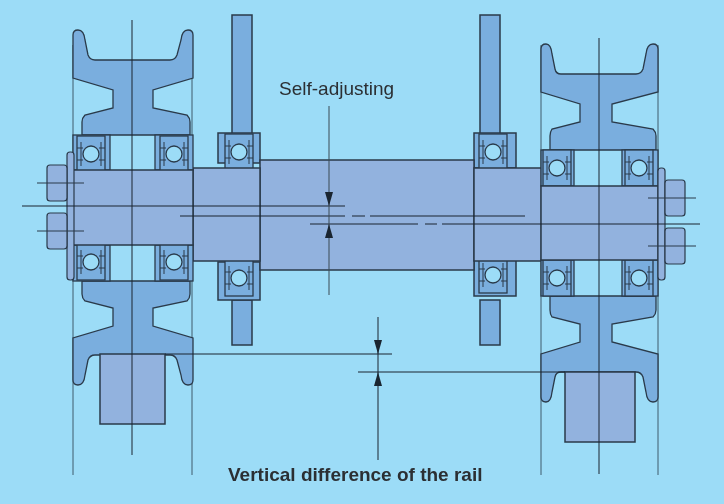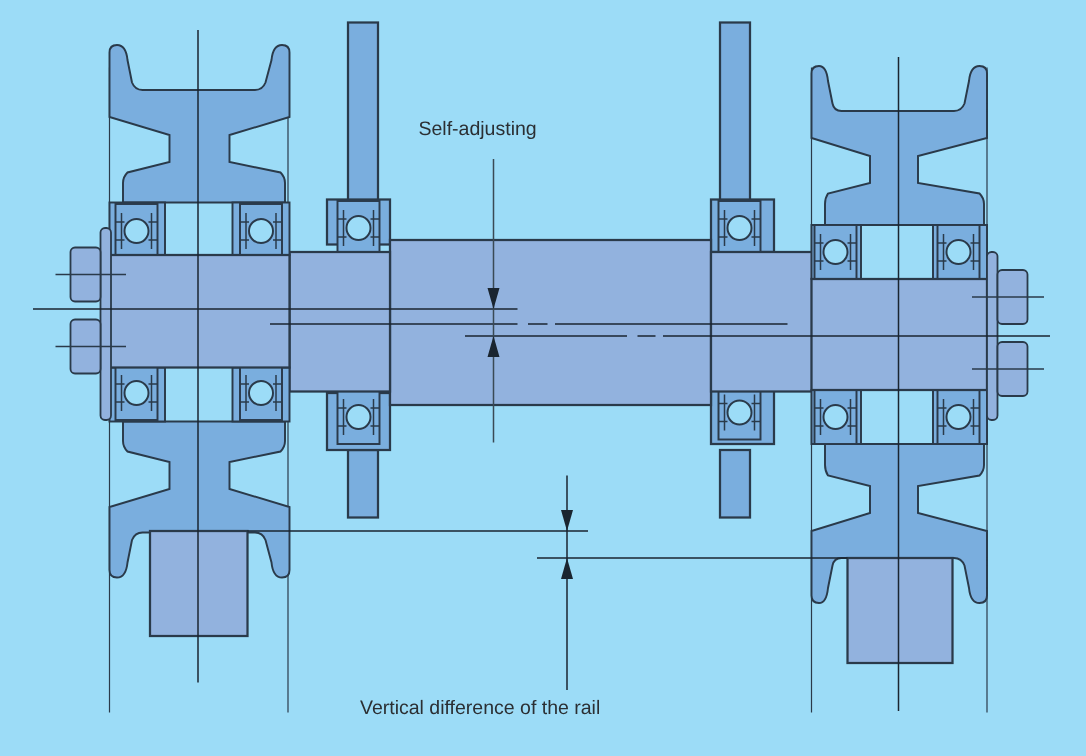--- a/index.html
+++ b/index.html
@@ -1,18 +1,18 @@
 <!DOCTYPE html>
 <html><head>
 <meta charset="utf-8">
 <style>
   html,body{margin:0;padding:0;}
   body{width:724px;height:504px;background:#9cdcf7;overflow:hidden;position:relative;font-family:"Liberation Sans",sans-serif;}
   svg{position:absolute;left:0;top:0;}
-  .lbl{position:absolute;font-size:13px;color:#2b2f33;white-space:nowrap;}
+  .lbl{position:absolute;font-size:19px;color:#2b2f33;white-space:nowrap;}
 </style>
 </head>
 <body>
 
 <svg width="724" height="504" viewBox="0 0 724 504">
   <defs>
     <g id="bearing">
       <rect x="-14" y="-18" width="28" height="36" fill="#7aaede" stroke="#2a3a4a" stroke-width="1.3"></rect>
       <circle cx="0" cy="0" r="8" fill="#9cdcf7" stroke="#2a3a4a" stroke-width="1.3"></circle>
       <line x1="-14" y1="-6" x2="-8" y2="-6" stroke="#2a3a4a"></line>
@@ -112,13 +112,13 @@
   <g stroke="#1a2530" stroke-width="1">
     <line x1="165" y1="354" x2="392" y2="354"></line>
     <line x1="358" y1="372" x2="565" y2="372"></line>
     <line x1="378" y1="317" x2="378" y2="460"></line>
     <polygon points="374,340 382,340 378,354" fill="#1a2530" stroke="none"></polygon>
     <polygon points="374,386 382,386 378,372" fill="#1a2530" stroke="none"></polygon>
   </g>
 </svg>
 
 <div class="lbl" style="left:279px;top:78px;">Self-adjusting</div>
-<div class="lbl" style="left:240px;top:464px;">Vertical difference of the rail</div>
+<div class="lbl" style="left:228px;top:464px;font-weight:bold;">Vertical difference of the rail</div>
 
 </body></html>

